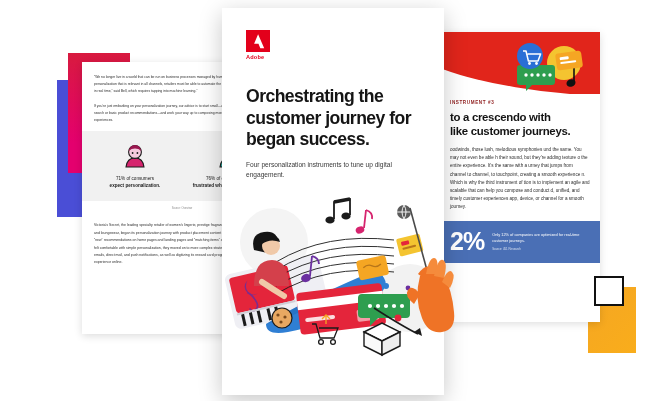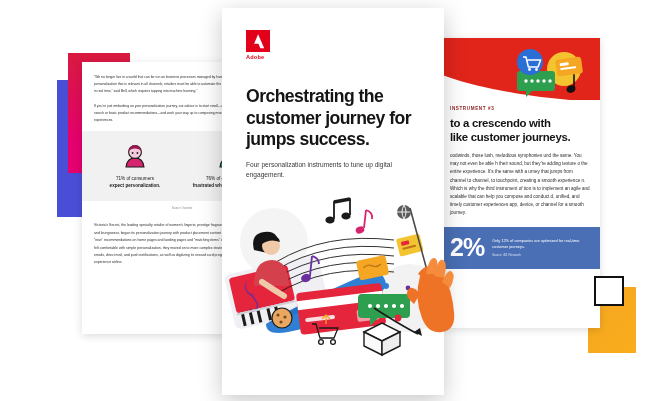--- a/index.html
+++ b/index.html
@@ -53,21 +53,21 @@
   .stat-cap { font-size: 4.6px; line-height: 6.6px; color: #1b1b1b; }
   .stat-cap b { font-weight: 700; }
   .pl-source { text-align: center; font-size: 2.6px; color: #8a8a8a; padding: 6px 0 0 0; }
   .pl-body2 {
     padding: 12px 12px 10px 12px;
     font-size: 3.5px; line-height: 7.4px; color: #2c2c2c;
   }
 
   
   .page-right {
-    left: 440px; top: 38px; width: 160px; height: 290px;
+    left: 440px; top: 32px; width: 160px; height: 290px;
     box-shadow: 0 2px 8px rgba(0,0,0,.13);
     overflow: hidden;
   }
   .pr-banner { position: relative; height: 62px; overflow: hidden; background: #fff; }
   .pr-banner-red {
     position: absolute; left: -40px; top: -26px; width: 260px; height: 92px;
     background: #e1251b;
     border-bottom-left-radius: 100% 70%;
   }
   .pr-inner { padding: 6px 10px 0 10px; }
@@ -224,21 +224,21 @@
   <div class="sheet page-center">
 
     <div class="pc-logo">
       <svg class="pc-logo-mark" viewBox="0 0 24 22">
         <rect width="24" height="22" fill="#e3001b"></rect>
         <path d="M12.1 4.3 L18.2 18.2 h-3.9 l-1.8-4.5 h-4.4 z" fill="#fff"></path>
       </svg>
       <div class="pc-logo-word">Adobe</div>
     </div>
 
-    <div class="pc-title">Orchestrating the customer journey for jumps success.</div>
+    <div class="pc-title">Orchestrating the customer journey for began success.</div>
     <div class="pc-sub">Four personalization instruments to tune up digital engagement.</div>
 
     <div class="pc-art">
       <svg viewBox="0 0 238 165" width="238" height="165">
 
         <circle cx="60" cy="52" r="34" fill="#f4f4f4"></circle>
         <circle cx="196" cy="108" r="34" fill="#f2f2f2"></circle>
 
         <g transform="rotate(-13 62 98)">
           <rect x="14" y="74" width="96" height="56" rx="6" fill="#efeff4"></rect>

